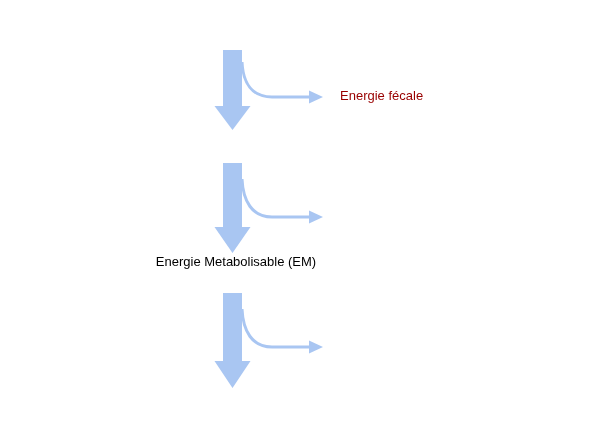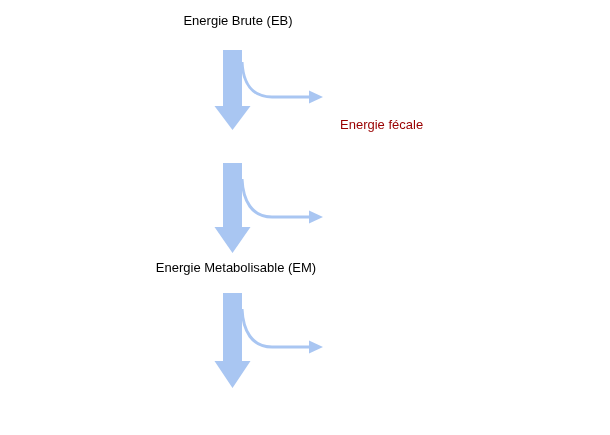--- a/index.html
+++ b/index.html
@@ -27,38 +27,36 @@
     line-height: 15px;
     color: var(--node-color);
     white-space: nowrap;
   }
   .branch-label {
     position: absolute;
     font-size: 13px;
     line-height: 15px;
     color: var(--branch-color);
     white-space: nowrap;
-    margin-top: 29px;
   }
   .flow-arrow {
     position: absolute;
   }
   .fat-arrow { fill: var(--arrow-color); stroke: none; }
   .branch-curve { fill: none; stroke: var(--arrow-color); stroke-width: 3; }
   .branch-head { fill: var(--arrow-color); stroke: none; }
 </style>
 </head>
 <body>
 
 <div class="canvas">
 
-  <div class="node-label" style="left:238px; top:13px;">Energie Brute (EB)</div>
 
 
-  <div class="node-label" style="left:236px; top:260px;text-align:right;">Energie Metabolisable (EM)</div>
+  <div class="node-label" style="left:236px; top:254px;text-align:right;">Energie Metabolisable (EM)</div>
 
 
   <svg class="flow-arrow" style="left:206px; top:48px;" width="126" height="84" viewBox="0 0 126 84">
     <polygon class="fat-arrow" points="17,2 36,2 36,58 44.5,58 26.5,82 8.5,58 17,58"></polygon>
     <path class="branch-curve" d="M 36,14 C 37,35 46,49 66,49 L 103,49"></path>
     <polygon class="branch-head" points="103,42.5 103,55.5 117,49"></polygon>
   </svg>
 
   <div class="branch-label" style="left:340px; top:88px;">Energie fécale</div>
 

